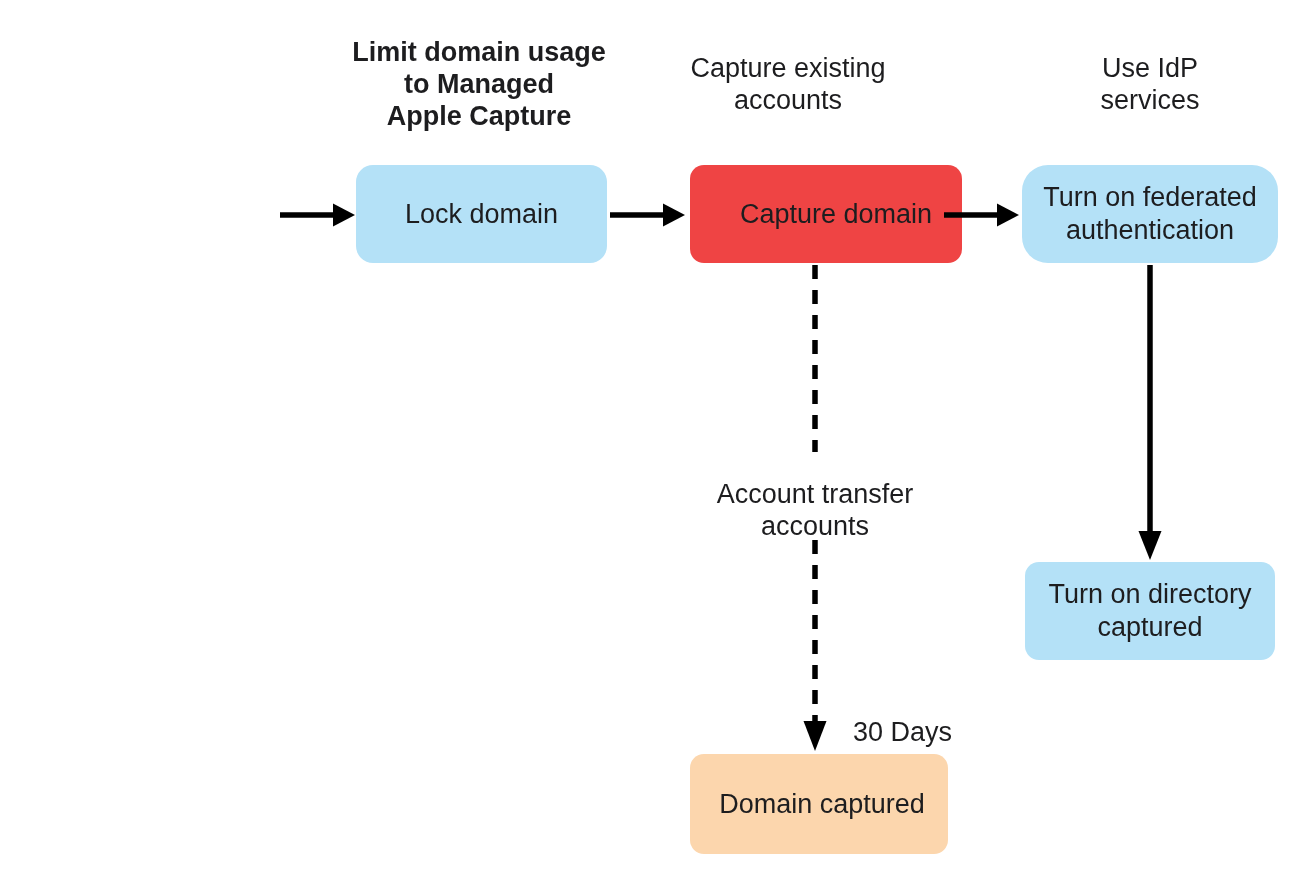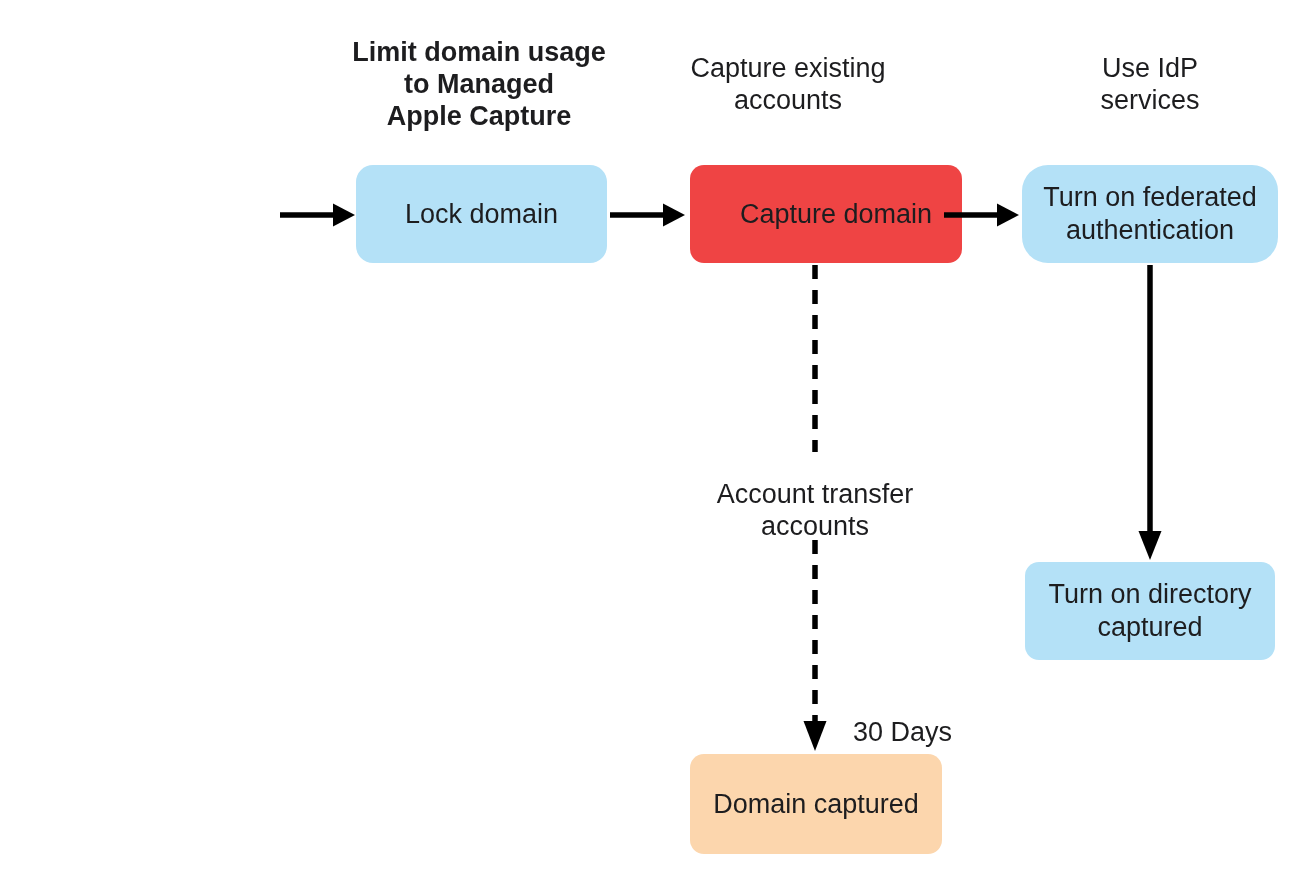--- a/index.html
+++ b/index.html
@@ -105,21 +105,21 @@
   <div class="node node-federated" style="background-color: rgb(180, 225, 247); border-radius: 26px;">
     <span>Turn on federated</span>
     <span>authentication</span>
   </div>
 
   <div class="node node-directory" style="background-color: rgb(180, 225, 247); text-align: center;">
     <span>Turn on directory</span>
     <span>captured</span>
   </div>
 
-  <div class="node node-captured" style="background-color: rgb(252, 214, 173);">
+  <div class="node node-captured" style="background-color: rgb(252, 214, 173); padding-left: 6px;">
     <span>Domain captured</span>
   </div>
 
   <svg class="arrow arrow-1" width="75" height="28">
     <line x1="0" y1="14" x2="55" y2="14" stroke="currentColor" stroke-width="5.5"></line>
     <polygon points="53,2.5 75,14 53,25.5" fill="currentColor"></polygon>
   </svg>
 
   <svg class="arrow arrow-2" width="75" height="28">
     <line x1="0" y1="14" x2="55" y2="14" stroke="currentColor" stroke-width="5.5"></line>

